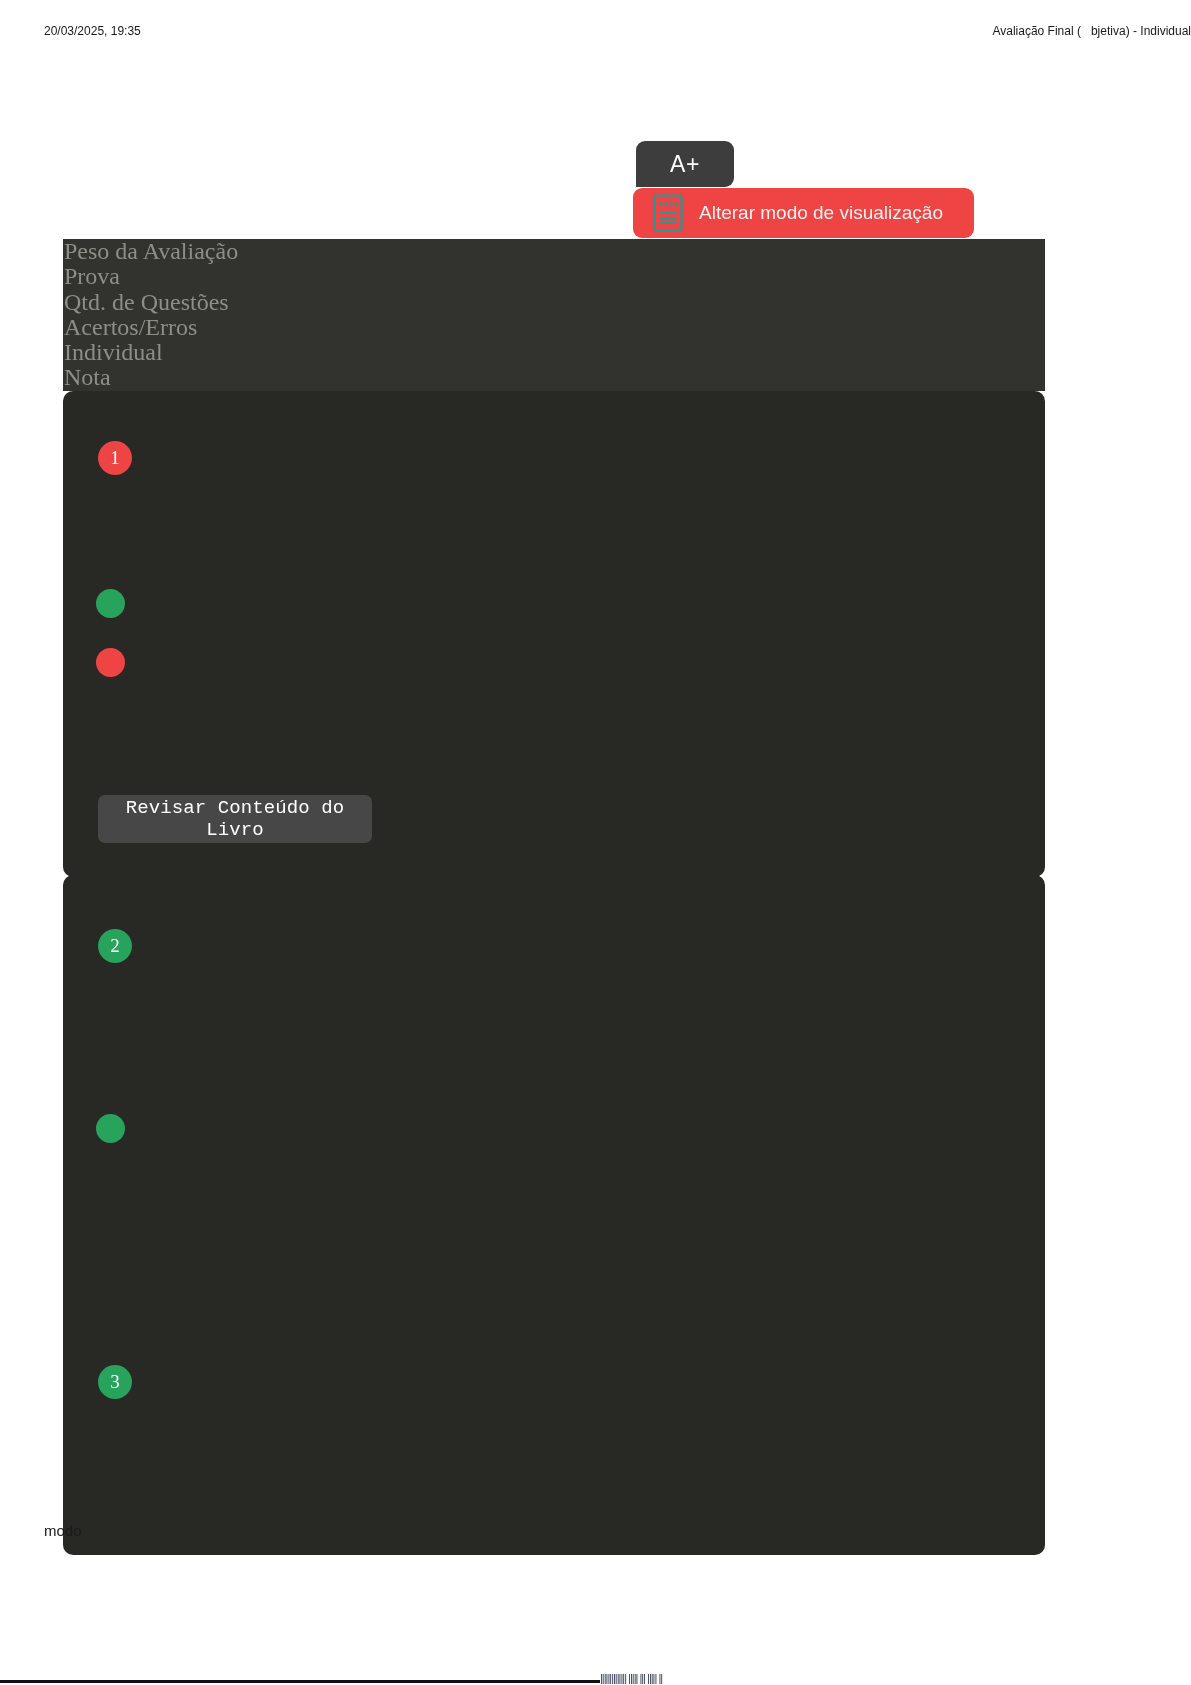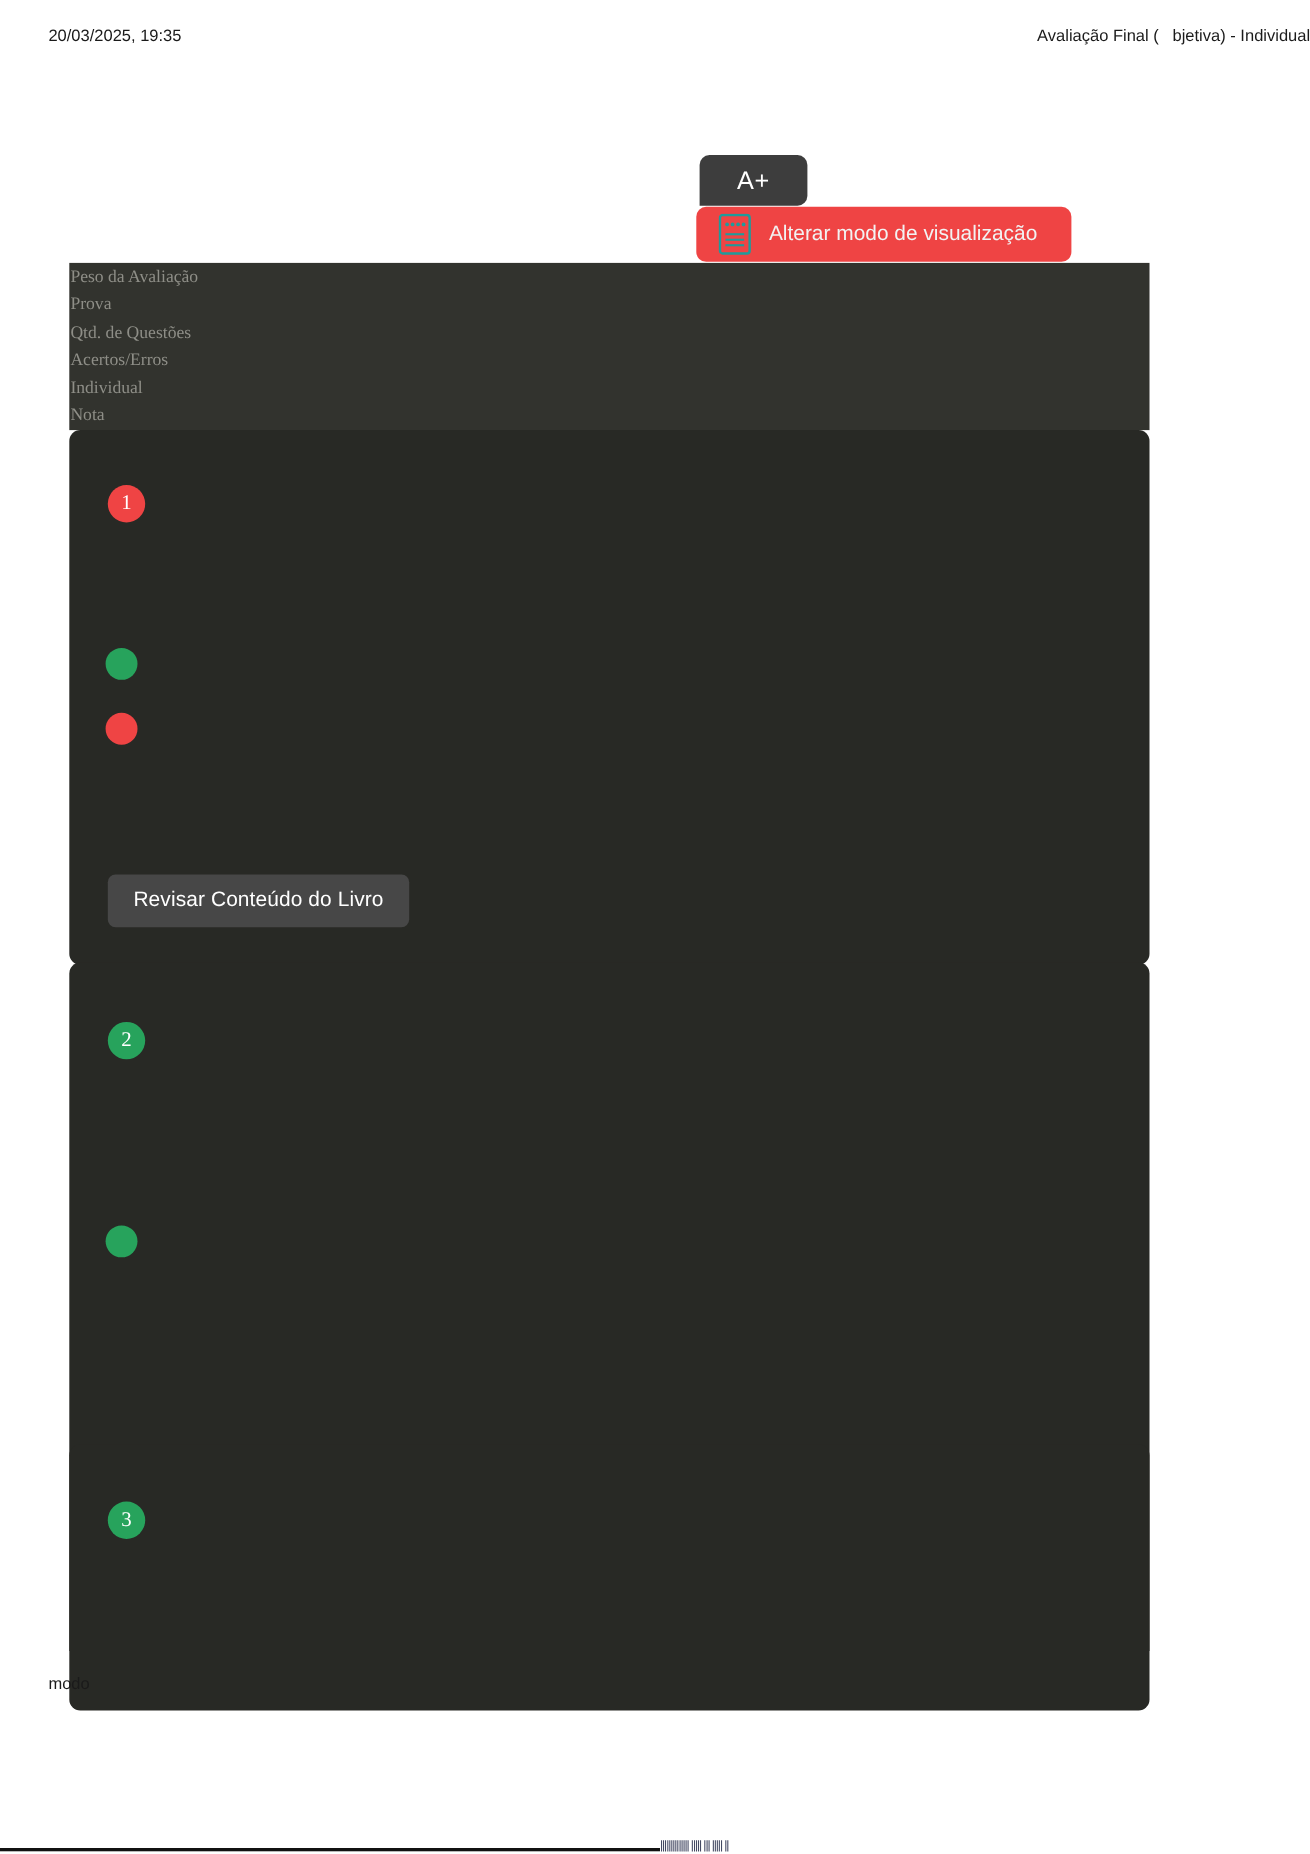--- a/index.html
+++ b/index.html
@@ -14,21 +14,21 @@
     font-family: "Liberation Sans", sans-serif;
     overflow: hidden;
   }
 
   
   .print-header {
     position: absolute;
     top: 24px; left: 0;
     width: 1191px;
     height: 26px;
-    font-size: 15px;
+    font-size: 12px;
     color: #1a1a1a;
   }
   .print-header .ph-date {
     position: absolute;
     left: 44px; top: 0;
     white-space: nowrap;
   }
   .print-header .ph-title {
     position: absolute;
     left: 0; top: 0;
@@ -94,21 +94,21 @@
     background: #32332e;
   }
   .summary-list {
     position: absolute;
     left: 0; top: 0;
     margin: 0; padding: 0;
     list-style: none;
   }
   .summary-list li {
     font-family: "Liberation Serif", serif;
-    font-size: 16px;
+    font-size: 24px;
     line-height: 25.3px;
     color: #8e8e87;
     white-space: nowrap;
     padding-left: 1px;
   }
 
   
   .qcard {
     position: absolute;
     left: 63px;
@@ -138,21 +138,21 @@
   }
 
   .rev-btn {
     position: absolute;
     left: 98px; top: 795px;
     width: 274px; height: 48px;
     background: #474747;
     border: none;
     border-radius: 7px;
     color: #ffffff;
-    font-family: Liberation Sans, sans-serif;
+    font-family: Liberation Mono, monospace;
     font-size: 19px;
     letter-spacing: .1px;
     padding: 0;
   }
 
   
   .footer-note {
     position: absolute;
     left: 44px; top: 1522px;
     font-size: 15px;

